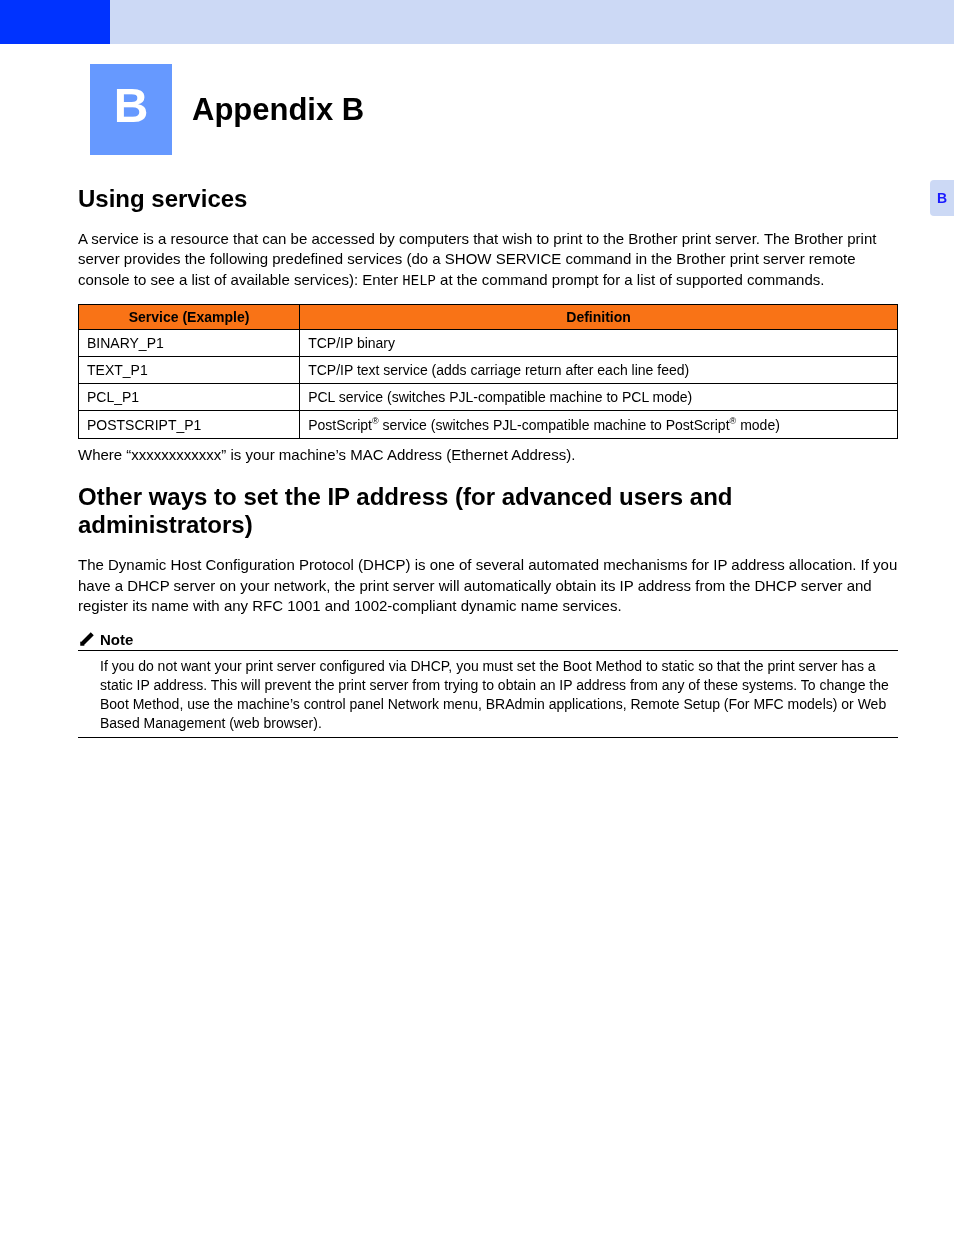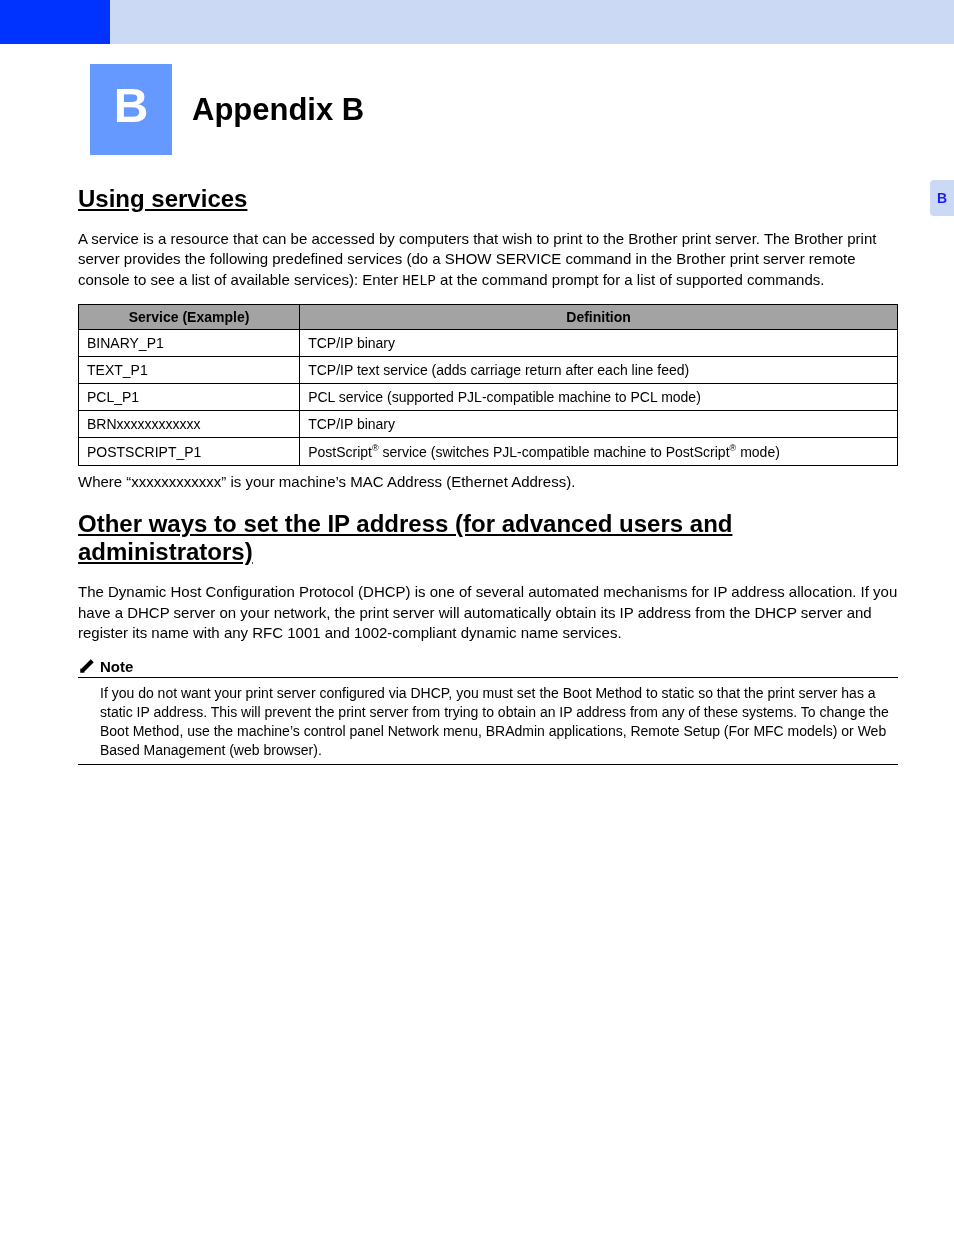--- a/index.html
+++ b/index.html
@@ -50,21 +50,20 @@
     display: flex;
     align-items: center;
   }
   .content {
     padding: 0 56px 0 78px;
   }
   h2.section {
     font-size: 24px;
     font-weight: bold;
     margin: 18px 0 16px 0;
-    text-decoration: underline;
   }
   h3.subsection {
     font-size: 18px;
     font-weight: bold;
     margin: 28px 0 14px 0;
   }
   p.body {
     font-size: 15px;
     line-height: 1.35;
     margin-bottom: 14px;
@@ -72,21 +71,21 @@
   code.mono {
     font-family: "Courier New", monospace;
     font-size: 14px;
   }
   table.svc {
     width: 100%;
     border-collapse: collapse;
     margin: 10px 0 6px 0;
   }
   table.svc th {
-    background: #a3a3a3;
+    background: #f97316;
     font-weight: bold;
     font-size: 14px;
     text-align: center;
     padding: 4px 6px;
     border: 1px solid #000;
   }
   table.svc td {
     font-size: 14px;
     padding: 5px 8px;
     border: 1px solid #000;
@@ -188,25 +187,21 @@
       <tr>
         <td>BINARY_P1</td>
         <td>TCP/IP binary</td>
       </tr>
       <tr>
         <td>TEXT_P1</td>
         <td>TCP/IP text service (adds carriage return after each line feed)</td>
       </tr>
       <tr>
         <td>PCL_P1</td>
-        <td>PCL service (supported PJL-compatible machine to PCL mode)</td>
-      </tr>
-      <tr>
-        <td>BRNxxxxxxxxxxxx</td>
-        <td>TCP/IP binary</td>
+        <td>PCL service (switches PJL-compatible machine to PCL mode)</td>
       </tr>
       <tr>
         <td>POSTSCRIPT_P1</td>
         <td>PostScript<sup>®</sup> service (switches PJL-compatible machine to PostScript<sup>®</sup> mode)</td>
       </tr>
     </tbody>
   </table>
 
   <p class="body">Where “xxxxxxxxxxxx” is your machine’s MAC Address (Ethernet Address).</p>
 

